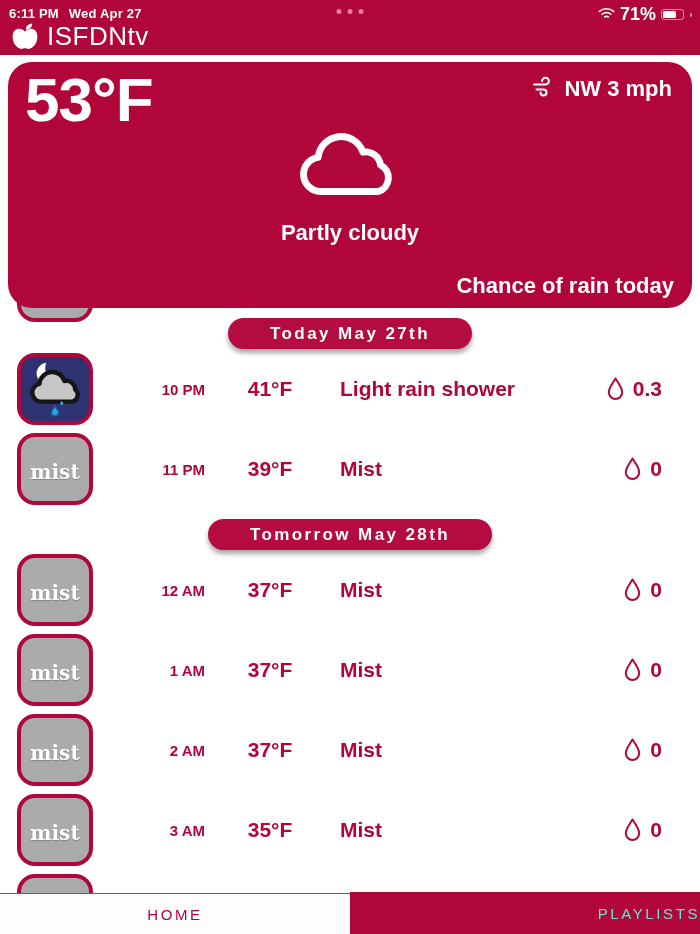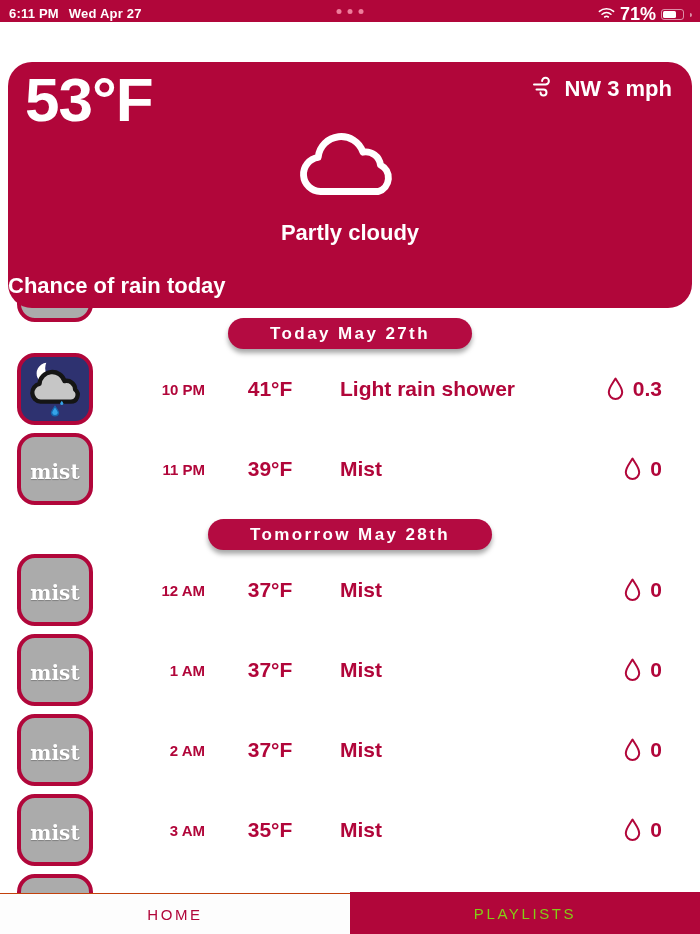--- a/index.html
+++ b/index.html
@@ -36,21 +36,21 @@
   
   .card { position:absolute; left:8px; top:62px; width:684px; height:246px;
           background:#B1063A; border-radius:24px; z-index:2; color:#fff; }
   .card-temp { position:absolute; left:17px; top:2px; font-size:62px; font-weight:700; letter-spacing:-1px; }
   .card-feels { position:absolute; left:19px; top:83px; font-size:23px; font-weight:700; }
   .card-wind { position:absolute; right:20px; top:13px; display:flex; align-items:center; gap:7px;
                font-size:22px; font-weight:700; }
   .card-cloud { position:absolute; left:50%; top:58px; transform:translateX(-50%); }
   .card-cond { position:absolute; left:0; right:0; top:158px; text-align:center;
                font-size:22px; font-weight:700; }
-  .card-summary { position:absolute; left:0; right:10px; top:211px; text-align:left;
+  .card-summary { position:absolute; left:0; right:18px; top:211px; text-align:right;
                   font-size:22px; font-weight:700; }
 
   
   .forecast-list { position:absolute; left:0; top:308px; width:700px; z-index:2; }
   .section-pill { position:relative; z-index:3; width:max-content; margin:10px auto 0;
                   height:31px; padding:0 42px; border-radius:16px; background:#B40B41;
                   color:#fff; font-size:17px; font-weight:700; letter-spacing:2.4px;
                   display:flex; align-items:center; box-shadow:0 4px 5px rgba(0,0,0,.35); }
   .section:first-child .frow:first-of-type { margin-top:-25px; }
   .section:nth-child(2) .frow:first-of-type { margin-top:5px; }
@@ -70,22 +70,22 @@
                 justify-content:flex-end; gap:7px; font-size:21px; font-weight:700; }
   .row-precip svg { display:block; }
 
   
   .tabbar { position:absolute; left:0; bottom:0; width:700px; height:41px; z-index:6;
             display:flex; }
   .tab-home { width:350px; background:#fdfdfd; border-top:1px solid #c2410c;
               display:flex; align-items:center; justify-content:center;
               color:#B1063A; font-size:15px; letter-spacing:2.6px; }
   .tab-playlists { width:350px; background:#B1063A; margin-top:-1px; height:42px;
-                   display:flex; align-items:center; justify-content:center;
-                   color:#84cc16; font-size:15px; letter-spacing:2.6px; }
+                   display:flex; align-items:center; justify-content:flex-end;
+                   color:#5eead4; font-size:15px; letter-spacing:2.6px; }
 </style>
 </head>
 <body>
 
 <div class="screen">
 
   <div class="statusbar">
     <div class="sb-left">
       <span>6:11 PM</span>
       <span>Wed Apr 27</span>
@@ -104,20 +104,29 @@
         </svg>
       </span>
       <span>71%</span>
       <span class="battery-shell">
           <span class="battery-fill"></span>
         </span>
       <span class="battery-nub"></span>
     </div>
   </div>
 
+  <div class="appbar">
+    <span>
+      <svg width="30" height="30" viewBox="0 0 34 34" fill="#fff">
+        <path d="M17 11 C 12 5.5, 3.5 7, 3 16 c -0.4 8, 5 14.5, 10 14.5 c 1.6 0, 2.6 -0.8, 4 -0.8 s 2.4 0.8, 4 0.8 c 5 0, 10.4 -6.5, 10 -14.5 C 30.5 7, 22 5.5, 17 11 z"></path>
+        <path d="M18 8.5 c 0 -4, 3 -6.6, 7.2 -6.9 c 0 4, -2.9 6.7, -7.2 6.9 z"></path>
+      </svg>
+    </span>
+    <span class="app-title">ISFDNtv</span>
+  </div>
 
   <div class="peek-icon"></div>
 
   <div class="card">
     <div class="card-temp">53°F</div>
     <div class="card-wind">
       <span>
         <svg width="26" height="22" viewBox="0 0 26 22" fill="none" stroke="#fff" stroke-width="2" stroke-linecap="round">
           <path d="M3 9.5 h11.5 a3.4 3.4 0 1 0 -3.4 -3.4"></path>
           <path d="M5.5 14.5 h7 a3 3 0 1 1 -3 3"></path>

